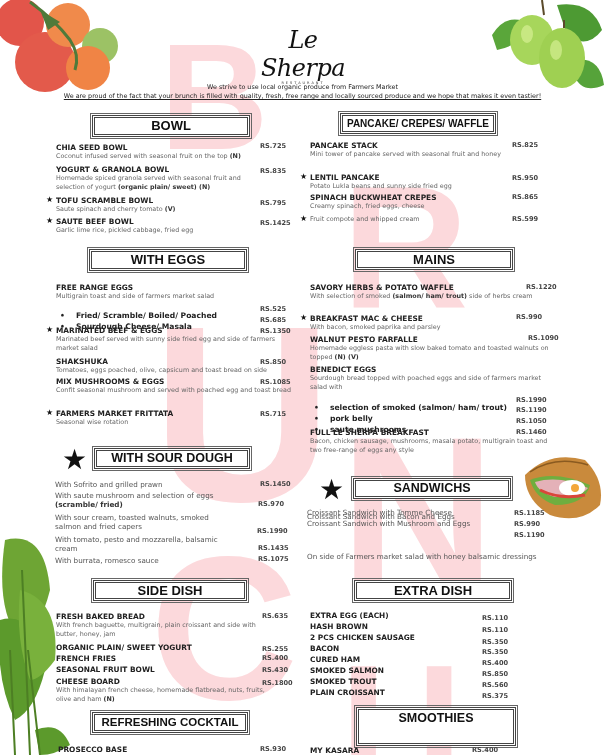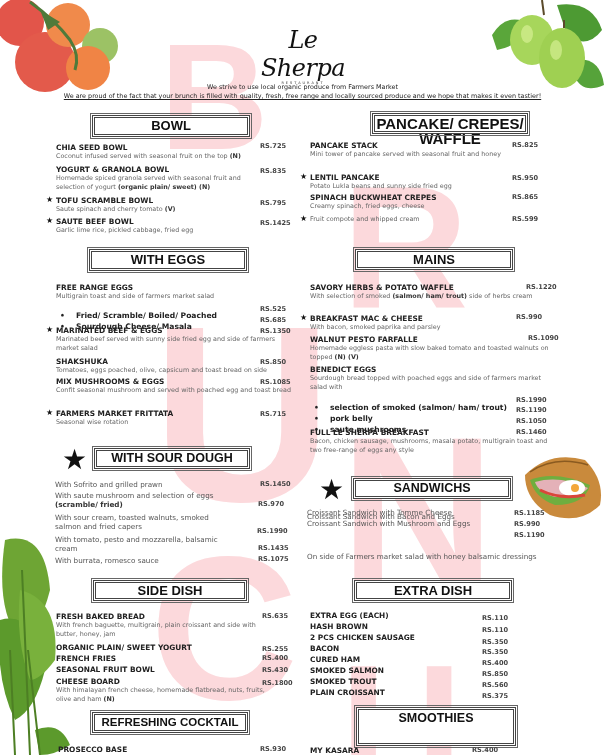--- a/index.html
+++ b/index.html
@@ -129,21 +129,21 @@
 </div>
 <div class="price" style="left:260px;top:199px;">RS.795</div>
 
 <div class="star" style="left:46px;top:216px;">★</div>
 <div class="item" style="left:56px;top:217px;width:210px;">
   <div class="name">SAUTE BEEF BOWL</div>
   <div class="desc">Garlic lime rice, pickled cabbage, fried egg</div>
 </div>
 <div class="price" style="left:260px;top:219px;">RS.1425</div>
 
-<div class="sec-header" style="left:372px;top:113px;width:156px;height:21px;font-size:15px;line-height:15px;">PANCAKE/ CREPES/ WAFFLE</div>
+<div class="sec-header" style="left:340px;top:113px;width:156px;height:21px;font-size:10px;line-height:15px;">PANCAKE/ CREPES/ WAFFLE</div>
 
 <div class="item" style="left:310px;top:141px;width:195px;">
   <div class="name">PANCAKE STACK</div>
   <div class="desc">Mini tower of pancake served with seasonal fruit and honey</div>
 </div>
 <div class="price" style="left:512px;top:141px;">RS.825</div>
 
 <div class="star" style="left:300px;top:172px;">★</div>
 <div class="item" style="left:310px;top:173px;width:210px;">
   <div class="name">LENTIL PANCAKE</div>

